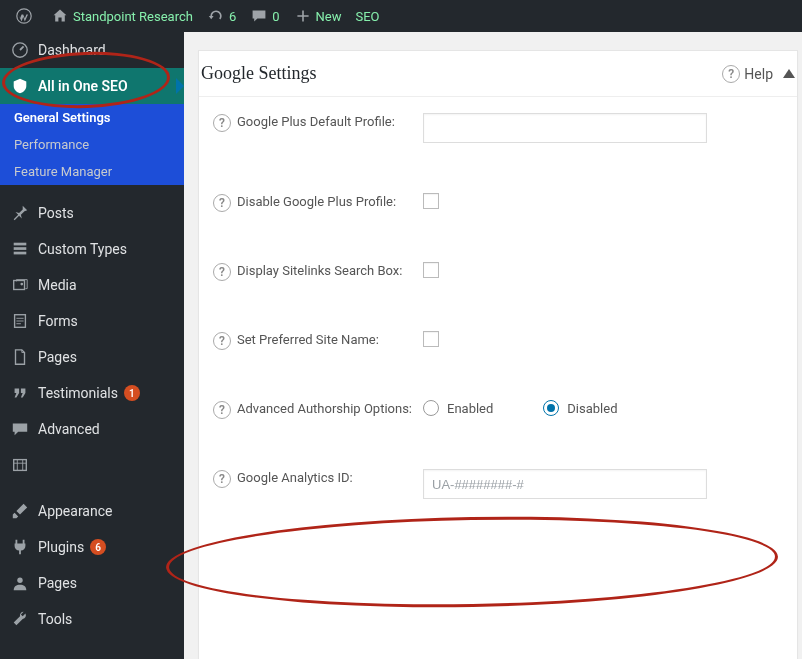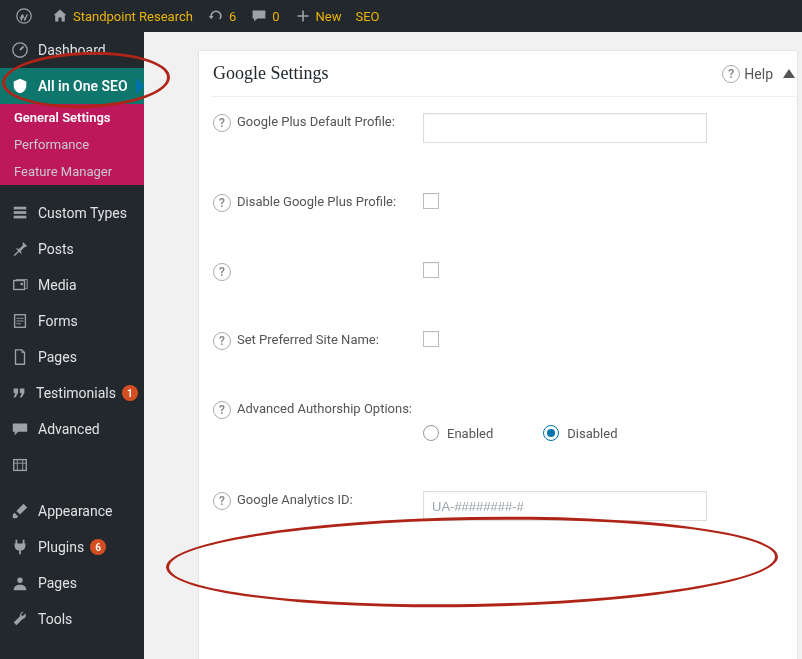--- a/index.html
+++ b/index.html
@@ -27,28 +27,28 @@
   .toolbar .tb-item {
     display: flex;
     align-items: center;
     padding: 0 7px;
     height: 32px;
     cursor: pointer;
     color: #d0d3d6;
   }
   .toolbar .ico { width: 18px; height: 18px; display:inline-flex; align-items:center; justify-content:center; margin-right:4px; color:#aaa; }
   .toolbar svg { width:16px; height:16px; fill:#9ea3a8; }
-  .toolbar .txt { color:#eab308; }
+  .toolbar .txt { color:#86efac; }
 
   
   .sidebar {
     position: absolute;
     top: 32px;
     left: 0;
-    width: 144px;
+    width: 184px;
     bottom: 0;
     background: #23282d;
     color: #eee;
   }
   .side-item {
     display: flex;
     align-items: center;
     padding: 8px 10px 8px 10px;
     color: #e0e2e4;
     font-size: 14px;
@@ -69,21 +69,21 @@
     border-left-color:#0073aa;
   }
   .side-item .mi { width:20px; height:20px; display:flex; align-items:center; justify-content:center; margin-right:8px; color:#9ca2a7; }
   .side-item.open .mi { color:#fff; }
   .side-item svg { width:18px; height:18px; fill: currentColor; }
   .sub-item {
     padding: 6px 0 6px 14px;
     color: #c7cace;
     font-size: 13px;
     cursor: pointer;
-    background:#be185d;
+    background:#1d4ed8;
   }
   .sub-item.current { color:#fff; font-weight:600; }
   .badge {
     display:inline-flex; align-items:center; justify-content:center;
     min-width:16px; height:16px; border-radius:8px;
     background:#d54e21; color:#fff; font-size:10px; font-weight:600;
     margin-left:6px; padding:0 4px;
   }
 
   
@@ -96,21 +96,20 @@
     background:#fff;
     border:1px solid #e5e5e5;
     box-shadow:0 1px 1px rgba(0,0,0,.04);
     padding:0;
     min-height:620px;
   }
   .panel-head {
     display:flex; align-items:center; justify-content:space-between;
     padding:12px 2px;
     border-bottom:1px solid #eee;
-    margin-left:12px;
   }
   .panel-title {
     font-size:18px; font-weight:400; color:#23282d;
     font-family: Georgia, "Times New Roman", serif;
   }
   .help {
     display:flex; align-items:center; color:#555;
     font-size:14px;
   }
   .help .q { margin-right:4px; }
@@ -160,21 +159,21 @@
   .chk {
     width:16px; height:16px;
     border:1px solid #bbb;
     background:#fff;
     display:inline-block;
     box-shadow: inset 0 1px 1px rgba(0,0,0,.05);
     cursor:pointer;
   }
 
   .radio-wrap { display:flex; align-items:center; gap:50px; }
-  .radio-opt { display:flex; align-items:center; gap:8px; color:#555; font-size:13px; cursor:pointer;margin-top:25px;}
+  .radio-opt { display:flex; align-items:center; gap:8px; color:#555; font-size:13px; cursor:pointer;}
   .radio {
     width:16px; height:16px; border:1px solid #999; border-radius:50%;
     display:inline-flex; align-items:center; justify-content:center;
     background:#fff;
   }
   .radio.checked { border-color:#0073aa; }
   .radio.checked::after {
     content:''; width:8px; height:8px; border-radius:50%;
     background:#0073aa;
   }
@@ -268,34 +267,34 @@
   </div>
   <div class="sub-item current">General Settings</div>
   <div class="sub-item">Performance</div>
   <div class="sub-item">Feature Manager</div>
 
   <div style="height:10px"></div>
 
   <div class="side-item">
     <span class="mi">
         <svg viewBox="0 0 20 20">
+          <path d="M13 2l5 5-3 1-4 4 1 4-3-3-5 5-1-1 5-5-3-3 4 1 4-4z"></path>
+        </svg>
+      </span>
+    <span>Posts</span>
+  </div>
+  <div class="side-item">
+    <span class="mi">
+        <svg viewBox="0 0 20 20">
           <rect x="3" y="3" width="14" height="3"></rect>
           <rect x="3" y="8" width="14" height="3"></rect>
           <rect x="3" y="13" width="14" height="3"></rect>
         </svg>
       </span>
     <span>Custom Types</span>
-  </div>
-  <div class="side-item">
-    <span class="mi">
-        <svg viewBox="0 0 20 20">
-          <path d="M13 2l5 5-3 1-4 4 1 4-3-3-5 5-1-1 5-5-3-3 4 1 4-4z"></path>
-        </svg>
-      </span>
-    <span>Posts</span>
   </div>
   <div class="side-item">
     <span class="mi">
         <svg viewBox="0 0 20 20">
           <rect x="3" y="5" width="12" height="10" fill="none" stroke="currentColor" stroke-width="1.5"></rect>
           <circle cx="12" cy="9" r="1.5"></circle>
           <path d="M6 6l0-2 12 0 0 10-2 0" fill="none" stroke="currentColor"></path>
         </svg>
       </span>
     <span>Media</span>
@@ -409,20 +408,21 @@
         <span>Disable Google Plus Profile:</span>
       </div>
       <div class="setting-control">
         <span class="chk"></span>
       </div>
     </div>
 
     <div class="setting-row">
       <div class="setting-label">
         <span class="q">?</span>
+        <span>Display Sitelinks Search Box:</span>
       </div>
       <div class="setting-control">
         <span class="chk"></span>
       </div>
     </div>
 
     <div class="setting-row">
       <div class="setting-label">
         <span class="q">?</span>
         <span>Set Preferred Site Name:</span>

